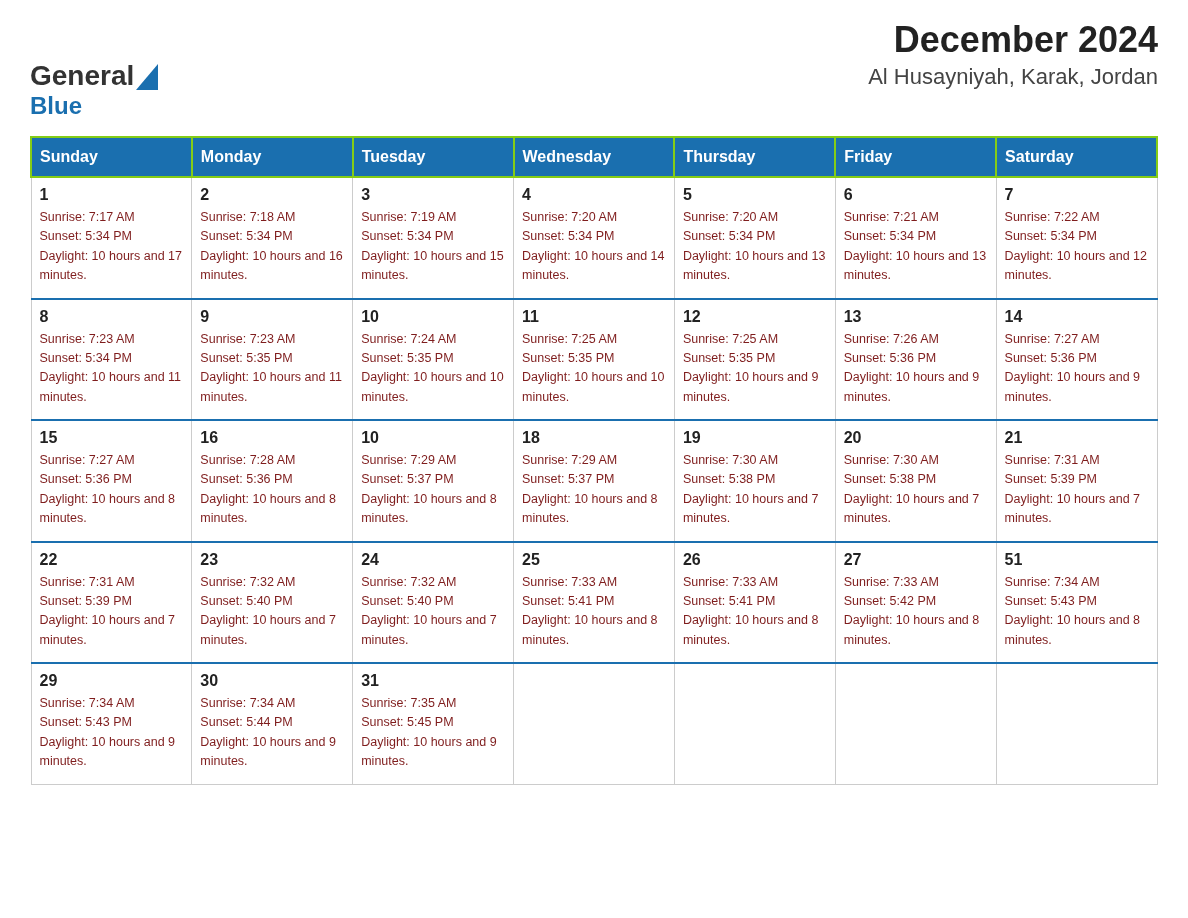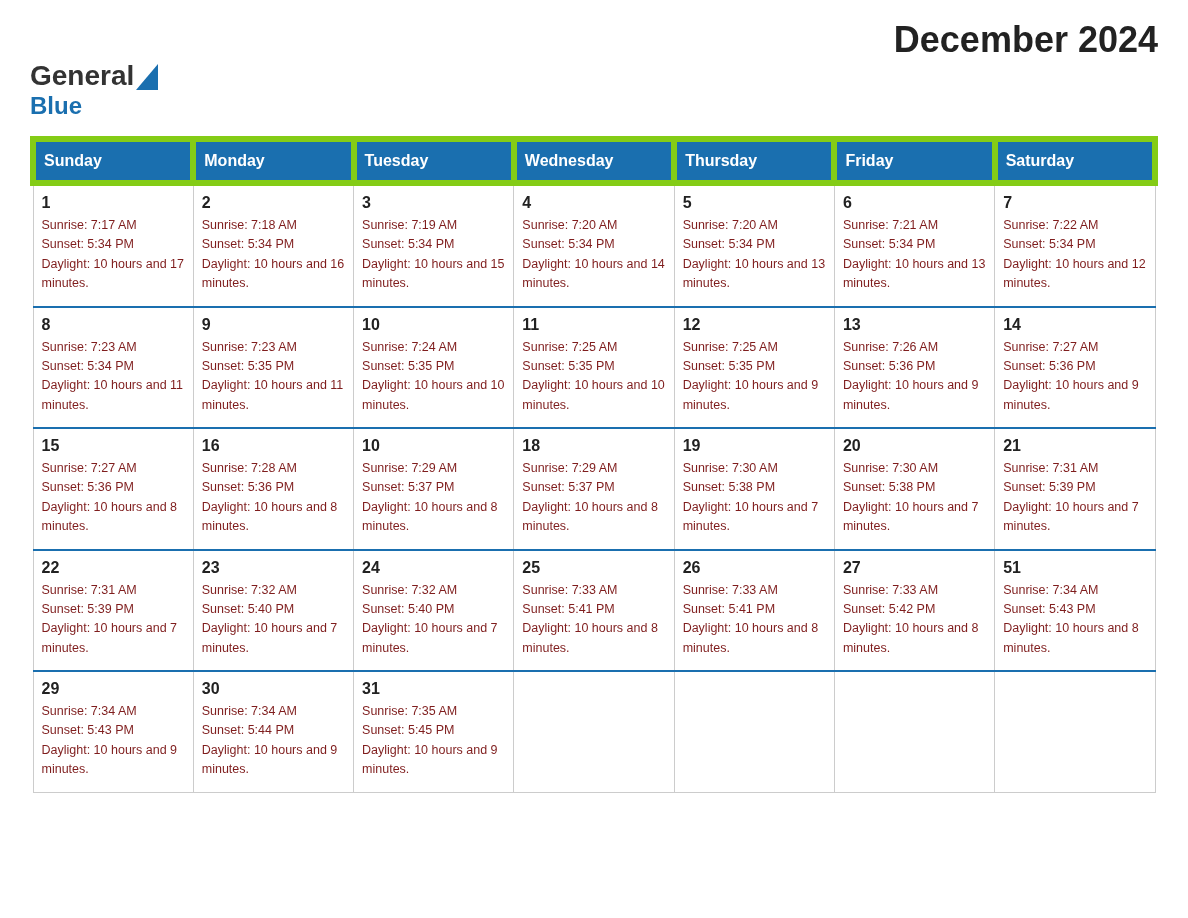--- a/index.html
+++ b/index.html
@@ -65,21 +65,21 @@
       border-collapse: collapse;
       table-layout: fixed;
     }
     thead th {
       background-color: #1a6faf;
       color: #fff;
       font-size: 16px;
       font-weight: bold;
       padding: 10px 8px;
       text-align: left;
-      border: 6px solid #84cc16;
+      border: 2px solid #84cc16;
     }
     tbody td {
       vertical-align: top;
       padding: 8px 8px 12px 8px;
       border: 1px solid #ccc;
       font-size: 13px;
       color: #222;
       min-height: 100px;
     }
     tbody tr td {
@@ -114,20 +114,21 @@
           </svg>
         </span>
       </div>
       <div>
         <span class="logo-blue">Blue</span>
       </div>
     </div>
   </div>
   <div class="title-block">
     <div class="month-title">December 2024</div>
+    <div class="location-title">Al Husayniyah, Karak, Jordan</div>
   </div>
 </div>
 
 <table>
   <thead>
     <tr>
     <th>Sunday</th>
         <th>Monday</th>
         <th>Tuesday</th>
         <th>Wednesday</th>

